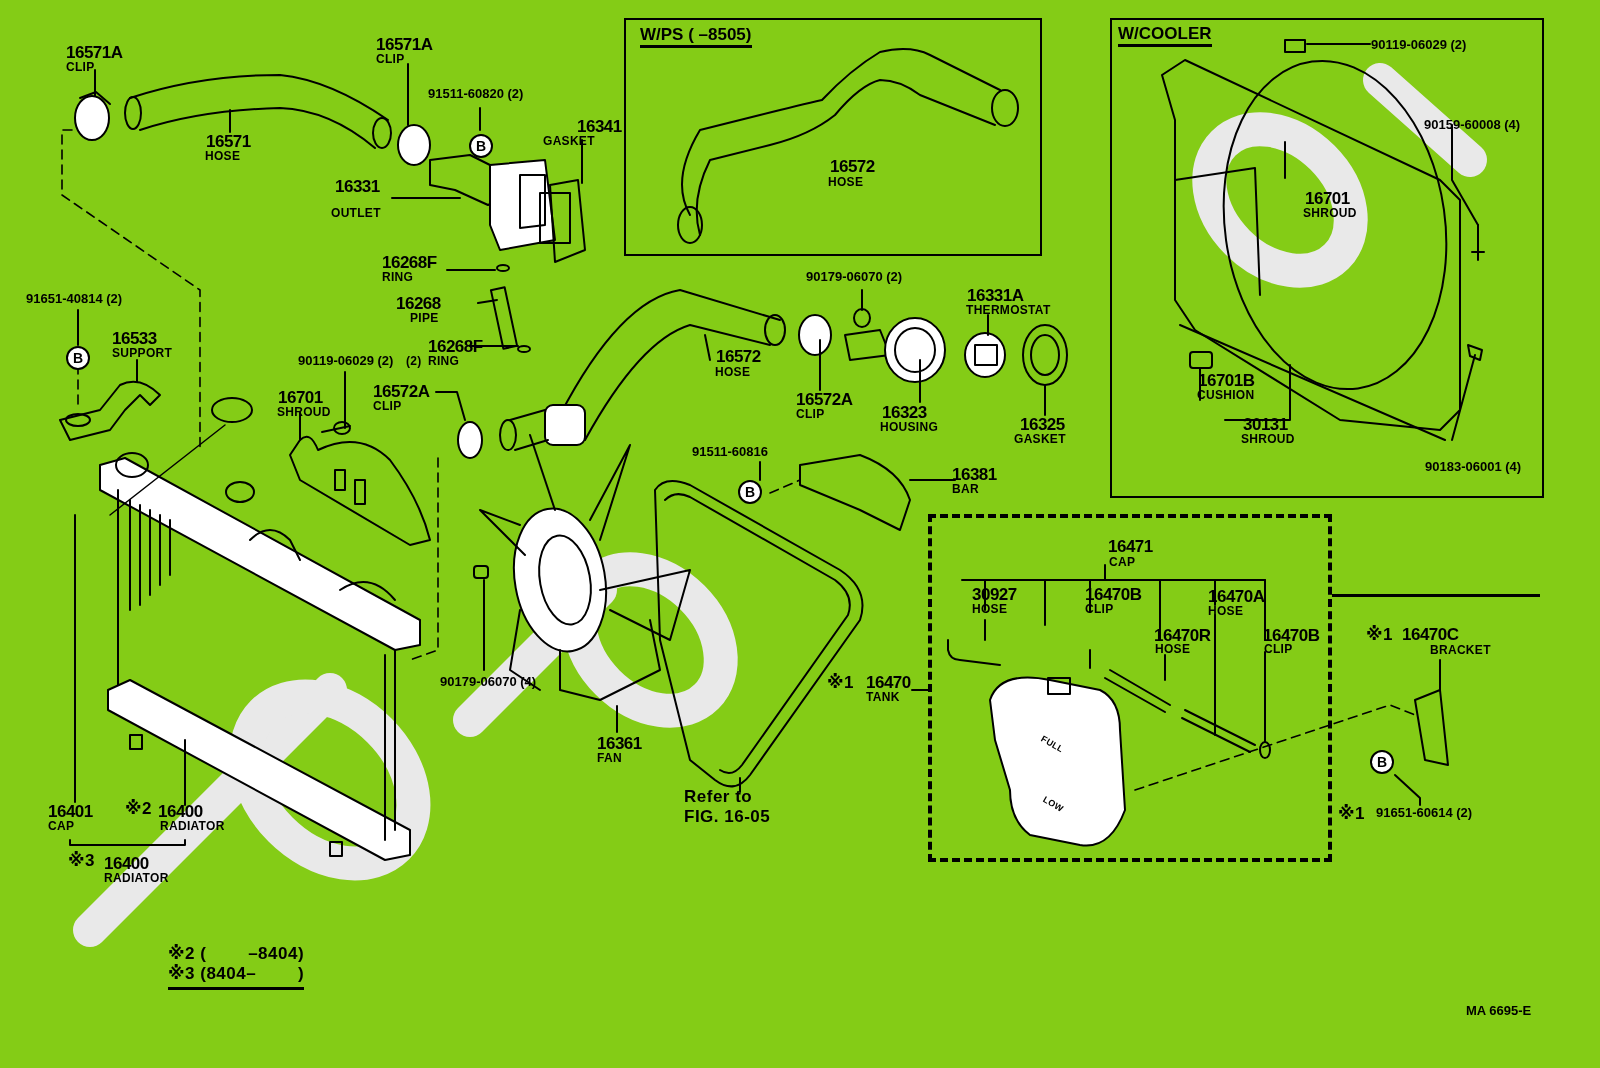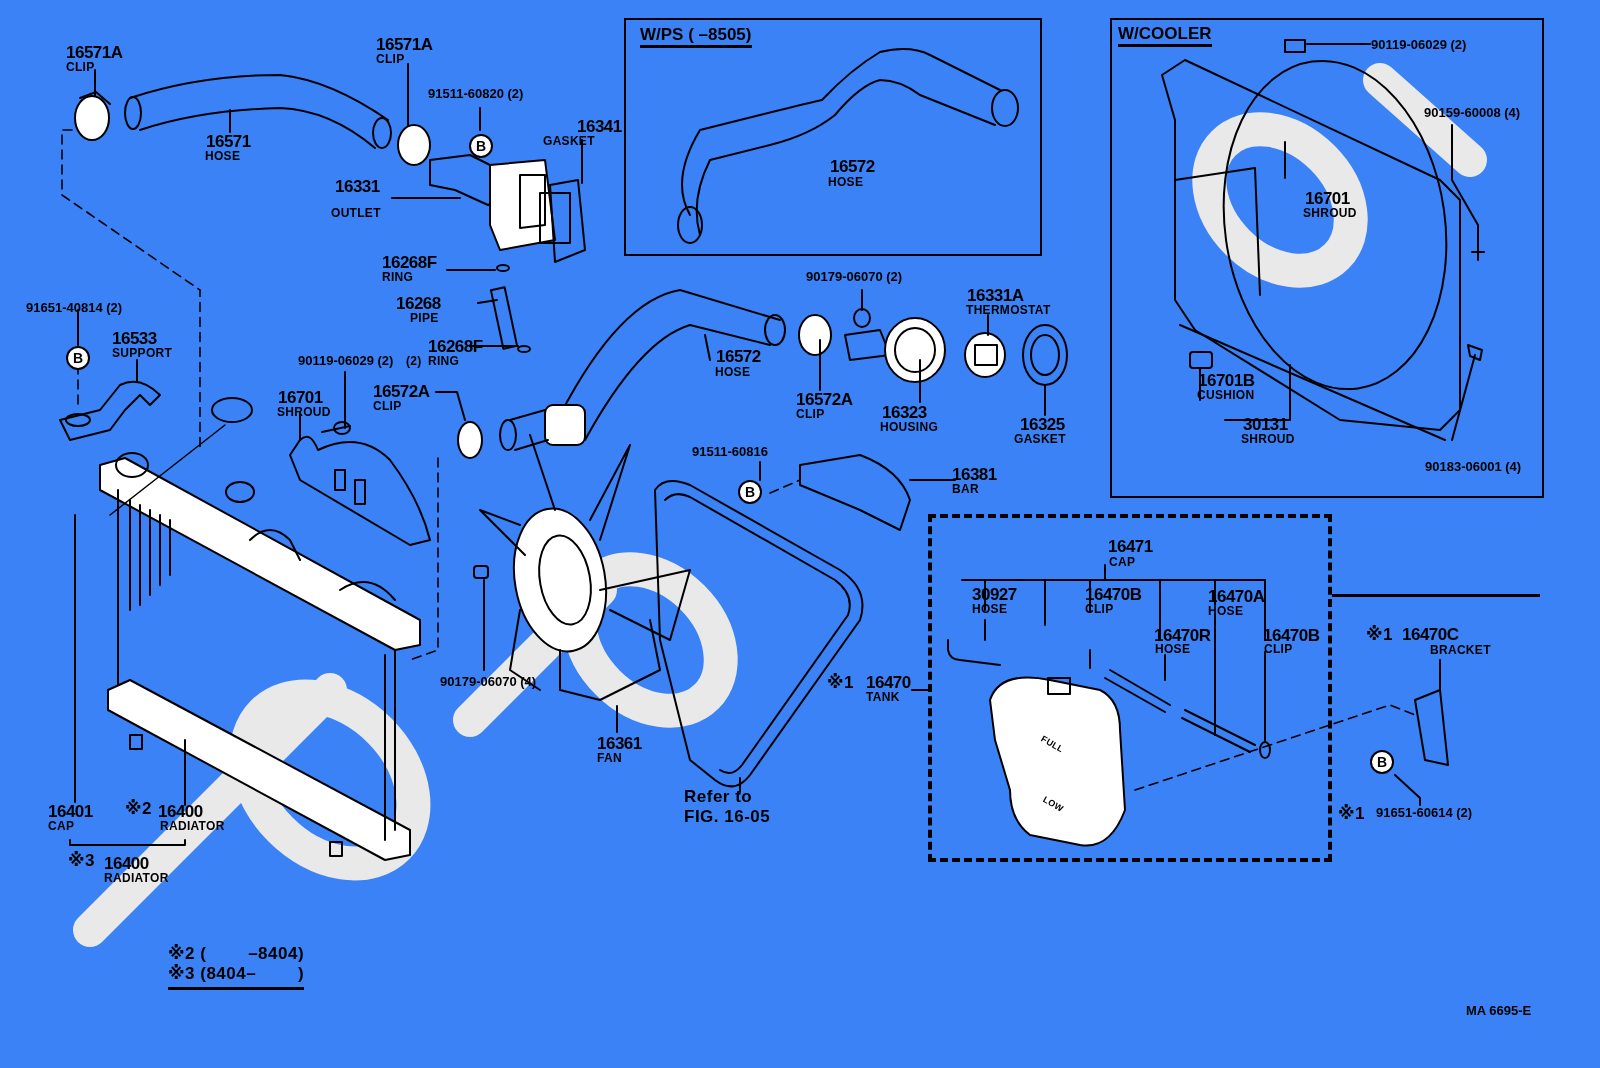--- a/index.html
+++ b/index.html
@@ -1,16 +1,16 @@
 <!DOCTYPE html>
 <html><head>
 <meta charset="utf-8">
 <style>
   html, body { margin:0; padding:0; background:#ffffff; }
-  #canvas { position:relative; width:1600px; height:1068px; background:#3b82f6; overflow:hidden;
+  #canvas { position:relative; width:1600px; height:1068px; background:#84cc16; overflow:hidden;
     font-family:"Liberation Sans", "DejaVu Sans", sans-serif; color:#000; }
   svg.art { position:absolute; left:0; top:0; width:1600px; height:1068px; }
   .art path, .art line, .art rect, .art ellipse, .art circle, .art polyline, .art polygon {
     fill:none; stroke:#000; stroke-width:2; stroke-linejoin:round; stroke-linecap:round; }
   .art .fillw { fill:#fff; }
   .art .thin { stroke-width:1.4; }
   .art .dash { stroke-dasharray:9 6; stroke-width:1.6; }
   .art .wm { stroke:#e9e9e9; stroke-width:34; fill:none; }
   .lbl { position:absolute; line-height:1; white-space:nowrap; }
   .num { font-size:17px; font-weight:bold; letter-spacing:-0.5px; }
@@ -212,21 +212,21 @@
   </svg>
 
   <div class="panel" style="left:624px;top:18px;width:414px;height:234px;"></div>
   <span class="lbl hdr ul" style="left:640px;top:26px;">W/PS (      –8505)</span>
   <span class="lbl num" style="left:830px;top:158px;">16572</span>
   <span class="lbl nm" style="left:828px;top:176px;">HOSE</span>
 
   <div class="panel" style="left:1110px;top:18px;width:430px;height:476px;"></div>
   <span class="lbl hdr ul" style="left:1118px;top:25px;">W/COOLER</span>
   <span class="lbl pn" style="left:1371px;top:38px;">90119-06029 (2)</span>
-  <span class="lbl pn" style="left:1424px;top:106px;">90159-60008 (4)</span>
+  <span class="lbl pn" style="left:1424px;top:118px;">90159-60008 (4)</span>
   <span class="lbl num" style="left:1305px;top:190px;">16701</span>
   <span class="lbl nm" style="left:1303px;top:207px;">SHROUD</span>
   <span class="lbl num" style="left:1198px;top:372px;">16701B</span>
   <span class="lbl nm" style="left:1197px;top:389px;">CUSHION</span>
   <span class="lbl num" style="left:1243px;top:416px;">30131</span>
   <span class="lbl nm" style="left:1241px;top:433px;">SHROUD</span>
   <span class="lbl pn" style="left:1425px;top:460px;">90183-06001 (4)</span>
 
   <div class="dpanel" style="left:928px;top:514px;width:396px;height:340px;"></div>
   <span class="lbl num" style="left:1108px;top:538px;">16471</span>
@@ -275,21 +275,21 @@
   <span class="lbl num" style="left:335px;top:178px;">16331</span>
   <span class="lbl nm" style="left:331px;top:187px;margin-top:20px;">OUTLET</span>
   <span class="lbl num" style="left:382px;top:254px;">16268F</span>
   <span class="lbl nm" style="left:382px;top:271px;">RING</span>
   <span class="lbl num" style="left:396px;top:295px;">16268</span>
   <span class="lbl nm" style="left:410px;top:312px;">PIPE</span>
   <span class="lbl num" style="left:428px;top:338px;">16268F</span>
   <span class="lbl nm" style="left:406px;top:355px;">(2)</span>
   <span class="lbl nm" style="left:428px;top:355px;">RING</span>
 
-  <span class="lbl pn" style="left:26px;top:292px;margin-top:9px;">91651-40814 (2)</span>
+  <span class="lbl pn" style="left:26px;top:292px;">91651-40814 (2)</span>
   <span class="lbl num" style="left:112px;top:330px;">16533</span>
   <span class="lbl nm" style="left:112px;top:347px;">SUPPORT</span>
   <span class="lbl pn" style="left:298px;top:354px;">90119-06029 (2)</span>
   <span class="lbl num" style="left:278px;top:389px;">16701</span>
   <span class="lbl nm" style="left:277px;top:406px;">SHROUD</span>
   <span class="lbl num" style="left:373px;top:383px;">16572A</span>
   <span class="lbl nm" style="left:373px;top:400px;">CLIP</span>
 
   <span class="lbl pn" style="left:806px;top:270px;">90179-06070 (2)</span>
   <span class="lbl num" style="left:967px;top:287px;">16331A</span>

